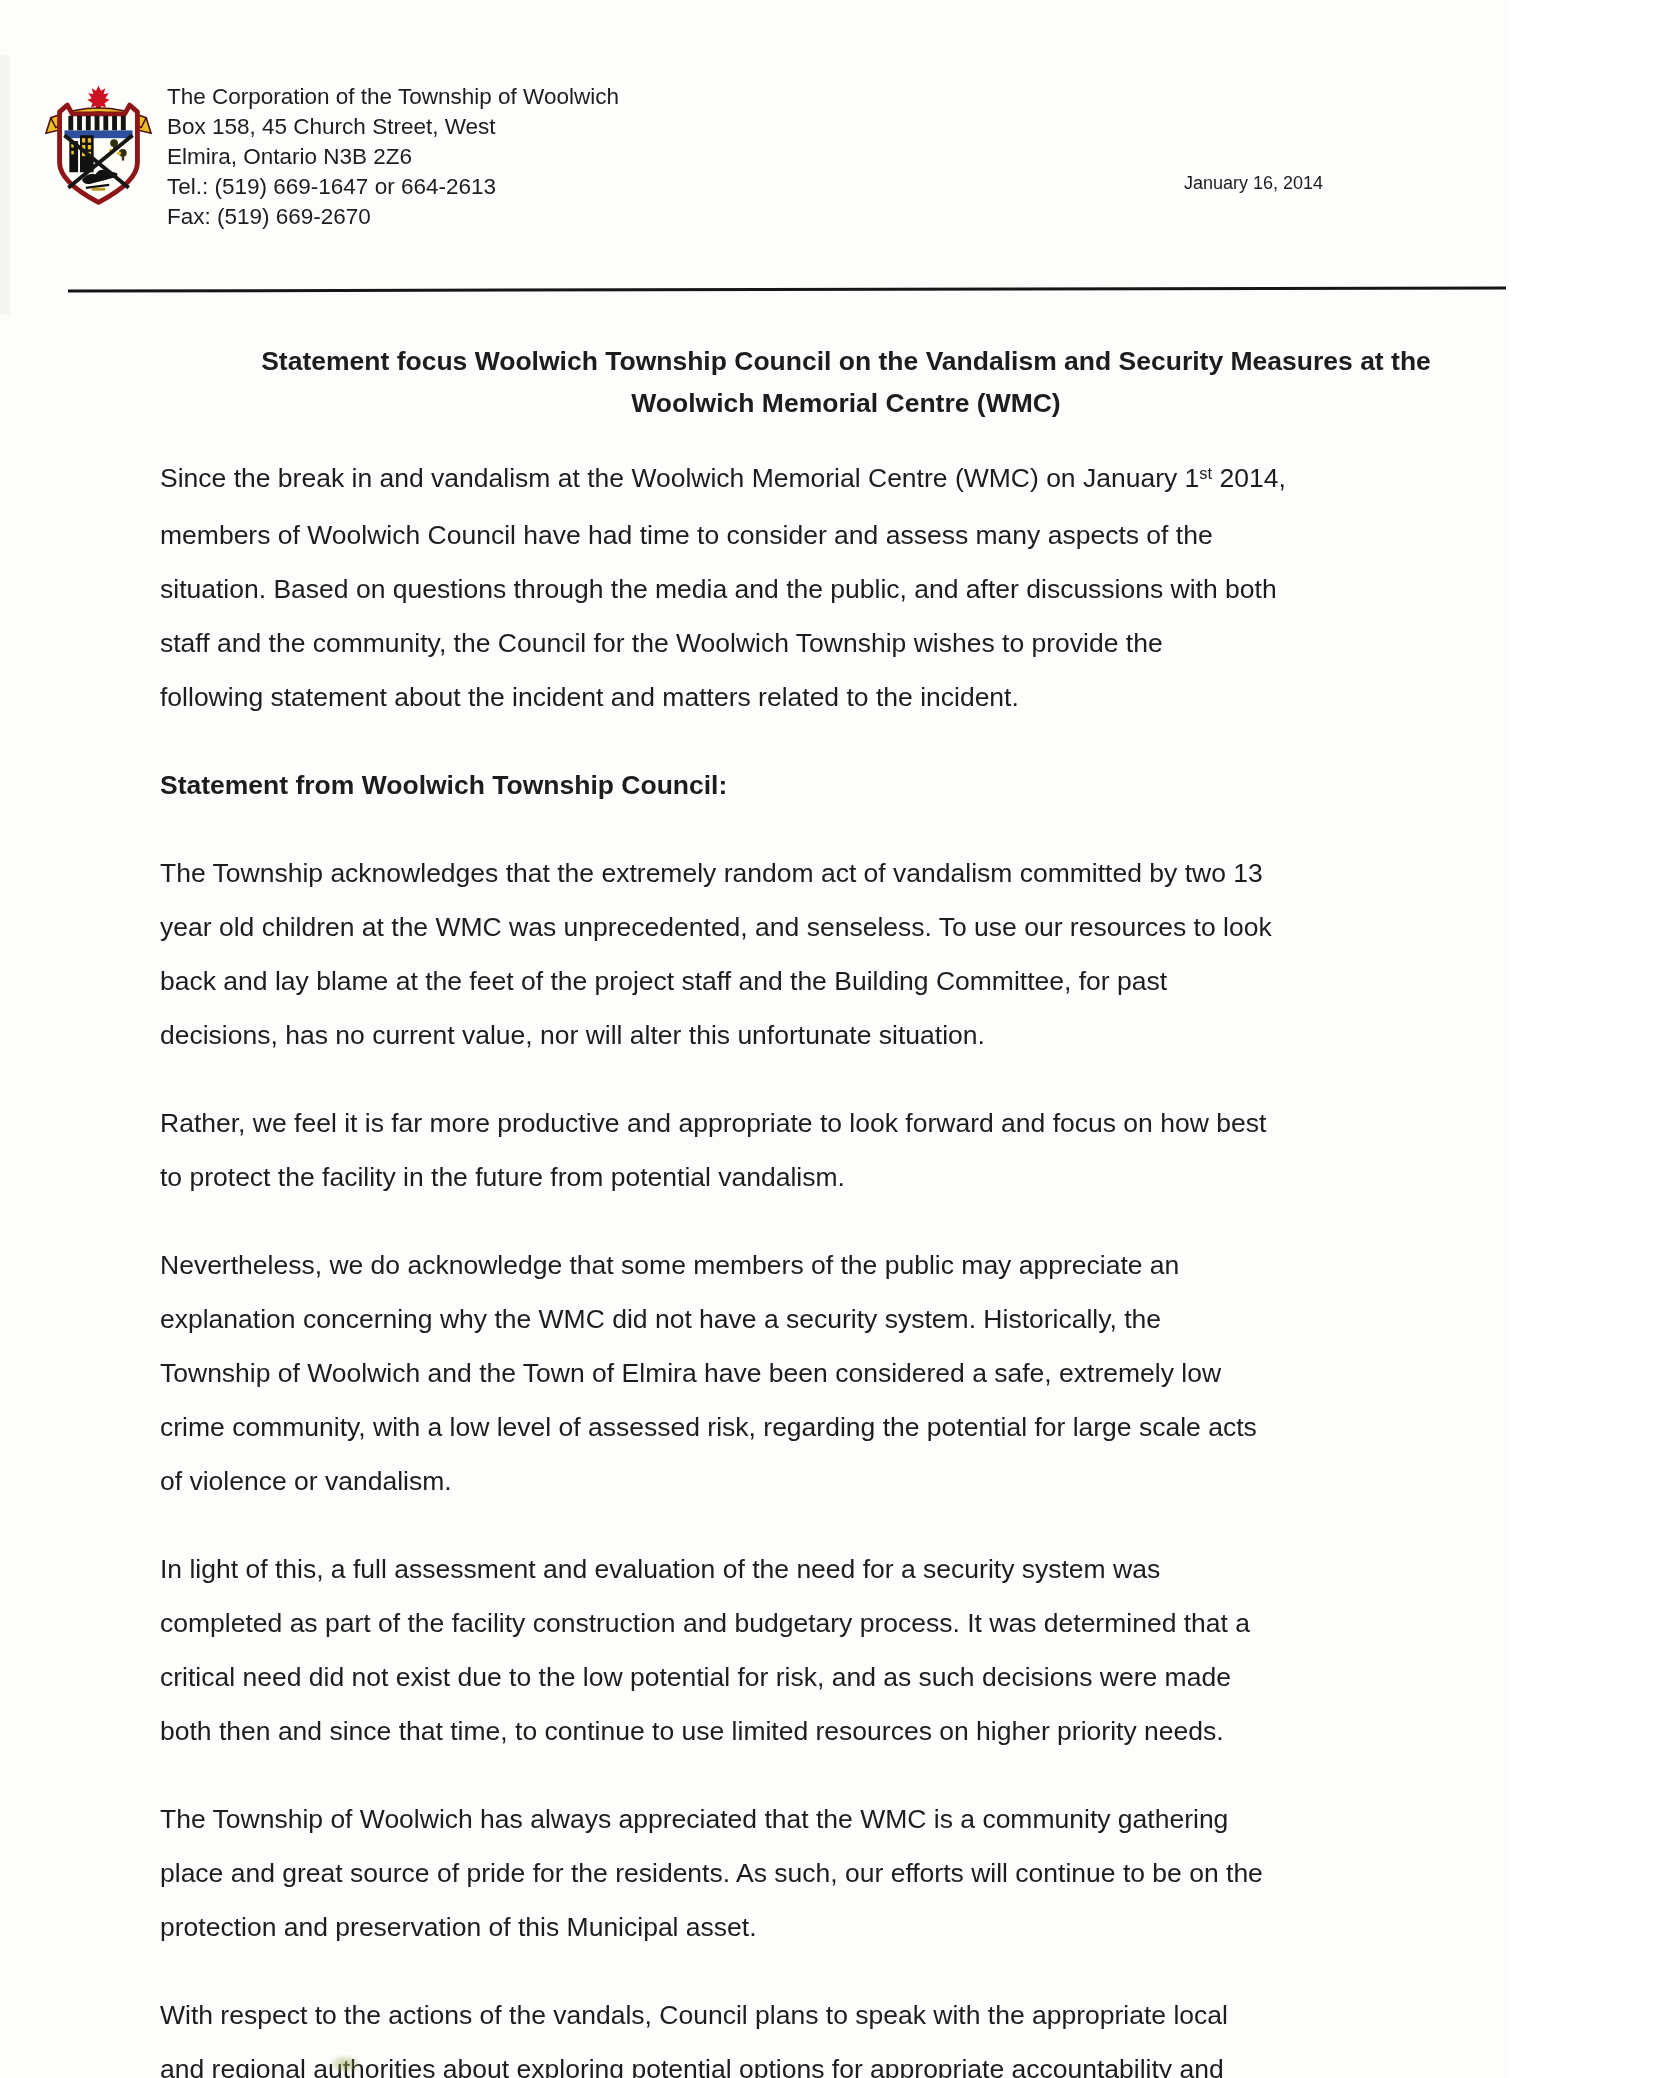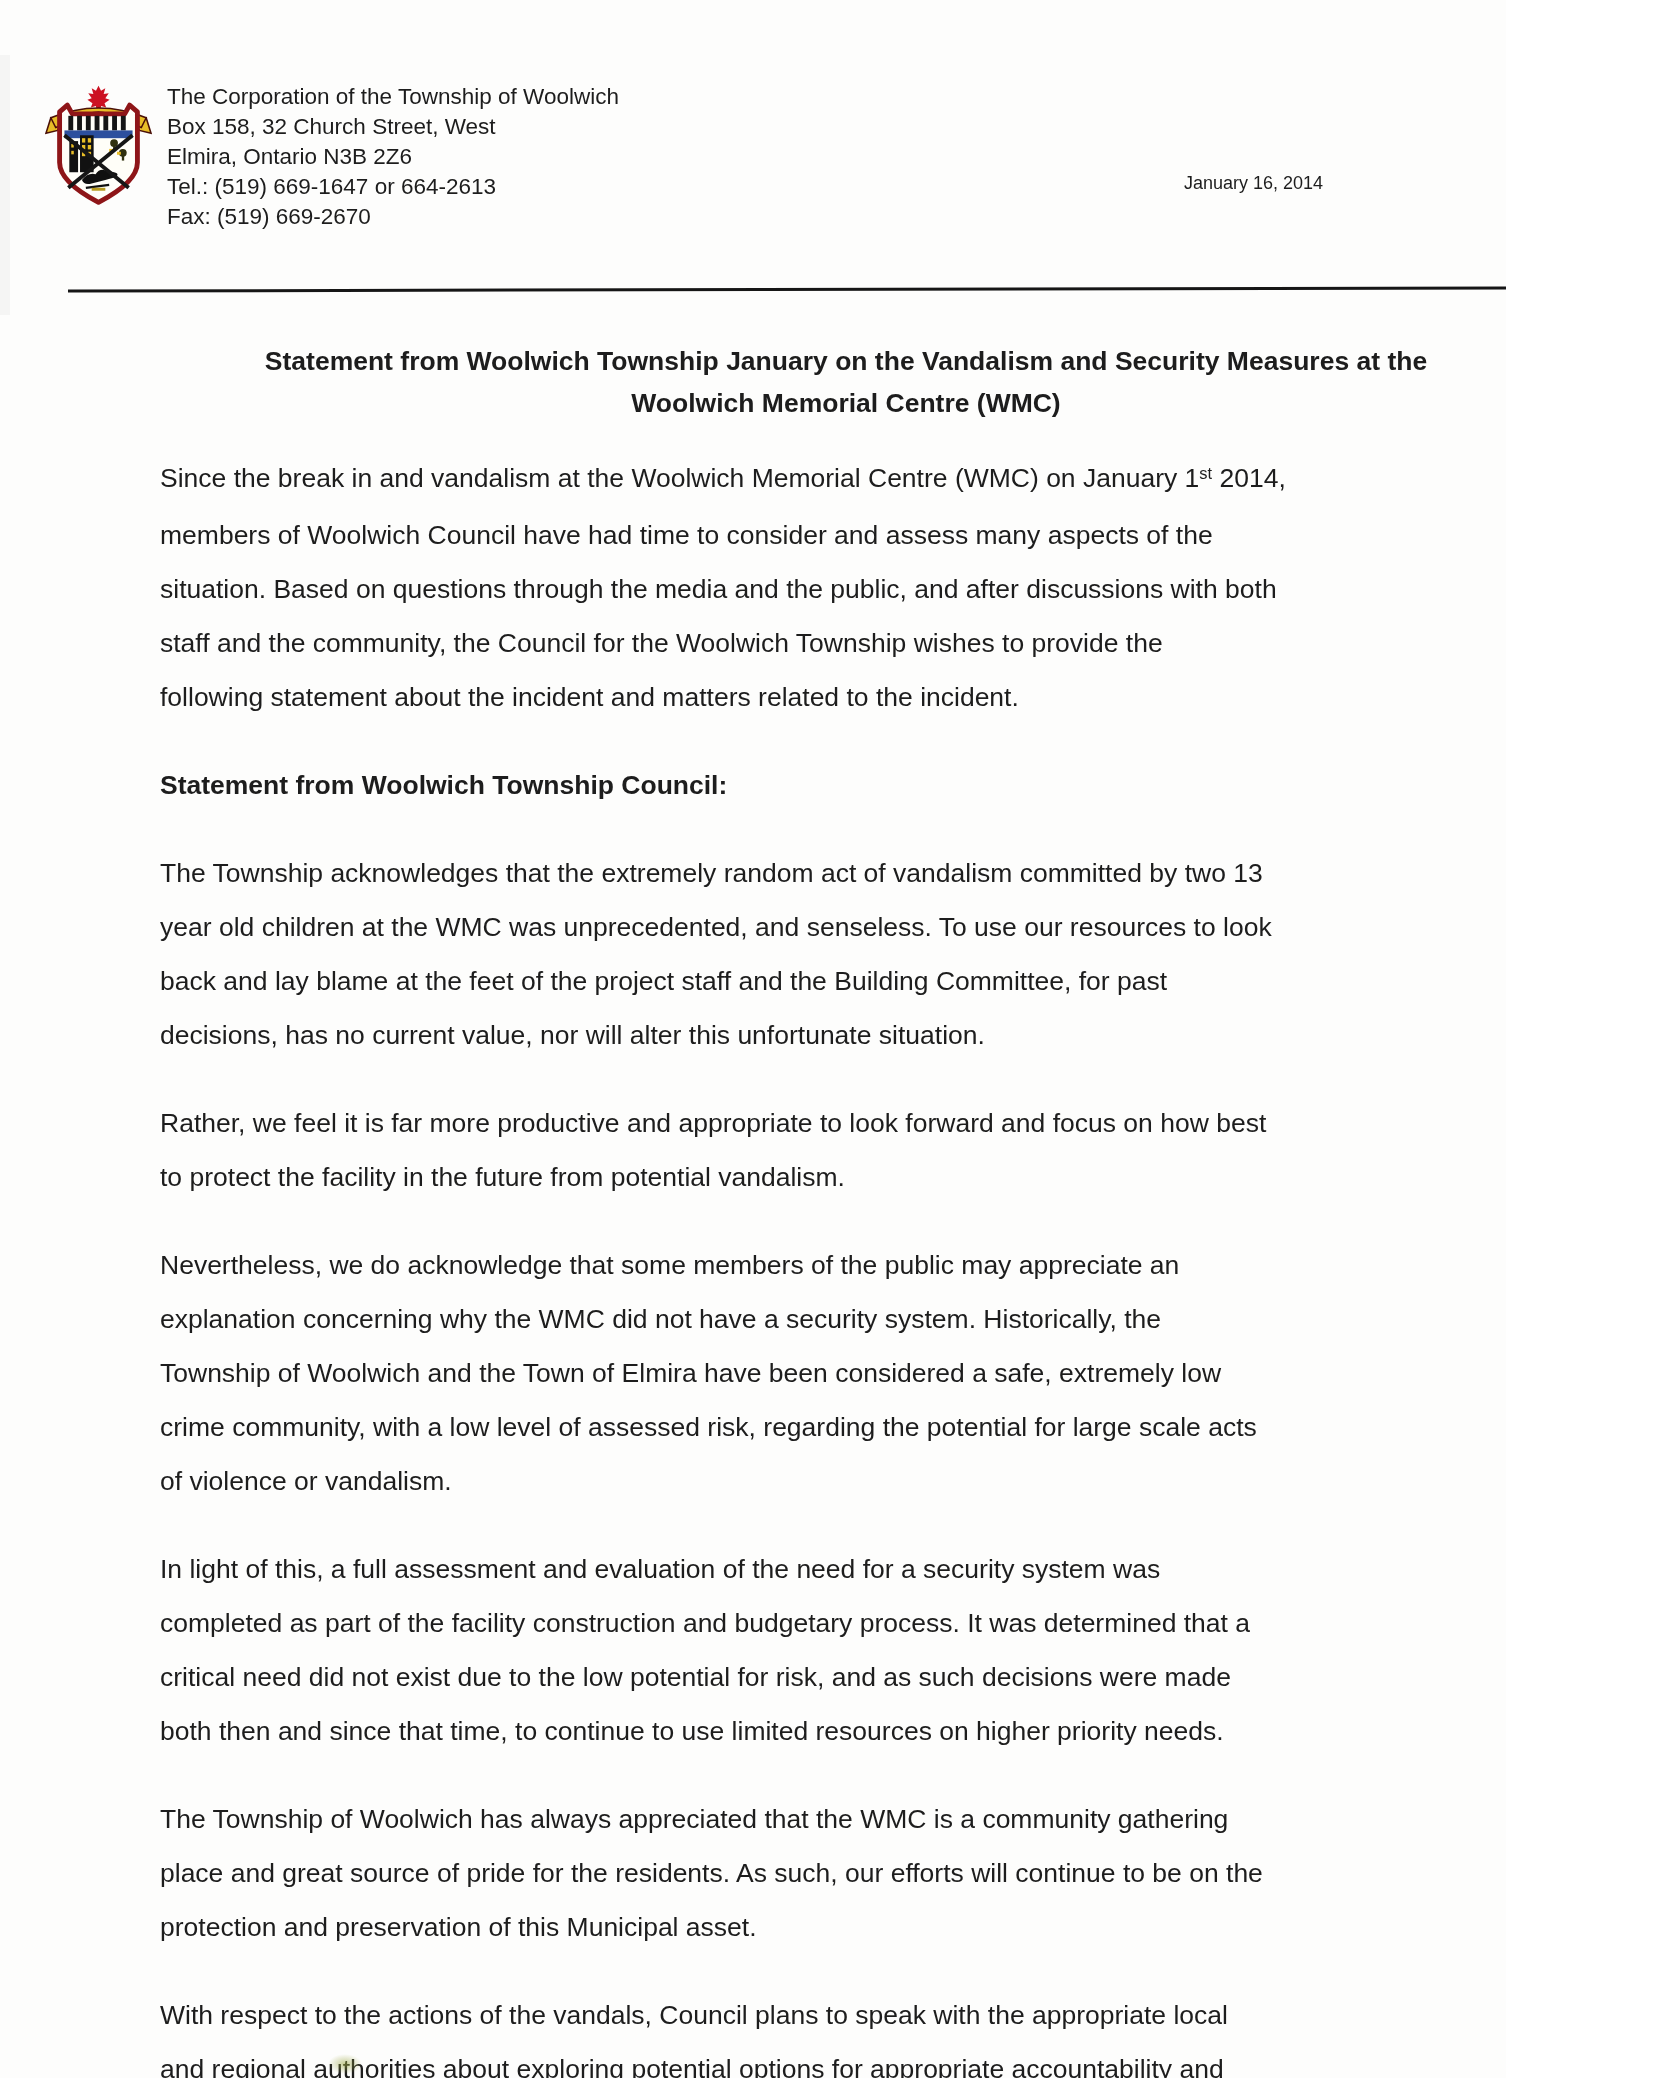--- a/index.html
+++ b/index.html
@@ -77,32 +77,32 @@
     <g>
       <path d="M38 98 q6 -8 14 -6 q4 -6 10 -4 l9 2 q6 1 2 5 l-11 3 -16 4 q-6 1 -8 -4 z" fill="#101010"></path>
       <path d="M42 106 l24 -3" stroke="#101010" stroke-width="2.4" fill="none"></path>
       <rect x="48" y="106" width="14" height="3" fill="#b79a1e"></rect>
     </g>
     <path d="M20 52 L86 106 M90 52 L24 106" stroke="#161616" stroke-width="4" fill="none"></path>
   </svg>
 
   <div class="letterhead-text">
     <div>The Corporation of the Township of Woolwich</div>
-    <div>Box 158, 32 Church Street, West</div>
+    <div>Box 158, 45 Church Street, West</div>
     <div>Elmira, Ontario N3B 2Z6</div>
     <div>Tel.:  (519) 669-1647 or 664-2613</div>
     <div>Fax:  (519) 669-2670</div>
   </div>
 
   <div class="date">January 16, 2014</div>
 
   <div class="rule"></div>
 
   <div class="content">
-    <p class="title">Statement from Woolwich Township January on the Vandalism and Security Measures at the
+    <p class="title">Statement focus Woolwich Township Council on the Vandalism and Security Measures at the
 Woolwich Memorial Centre (WMC)</p>
     <p class="para"><span>Since the break in and vandalism at the Woolwich Memorial Centre (WMC) on January 1</span><sup>st</sup><span> 2014,
 members of Woolwich Council have had time to consider and assess many aspects of the
 situation. Based on questions through the media and the public, and after discussions with both
 staff and the community, the Council for the Woolwich Township wishes to provide the
 following statement about the incident and matters related to the incident.</span></p>
     <p class="para heading">Statement from Woolwich Township Council:</p>
     <p class="para">The Township acknowledges that the extremely random act of vandalism committed by two 13
 year old children at the WMC was unprecedented, and senseless.  To use our resources to look
 back and lay blame at the feet of the project staff and the Building Committee, for past

